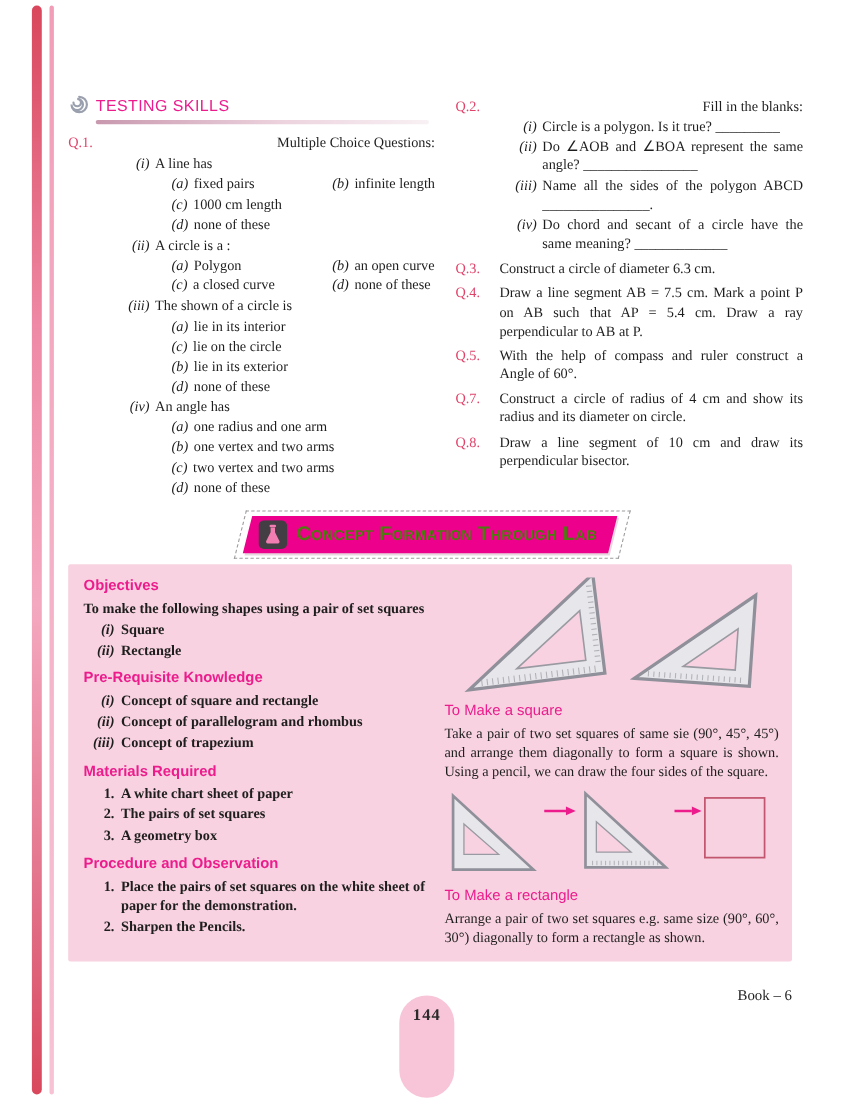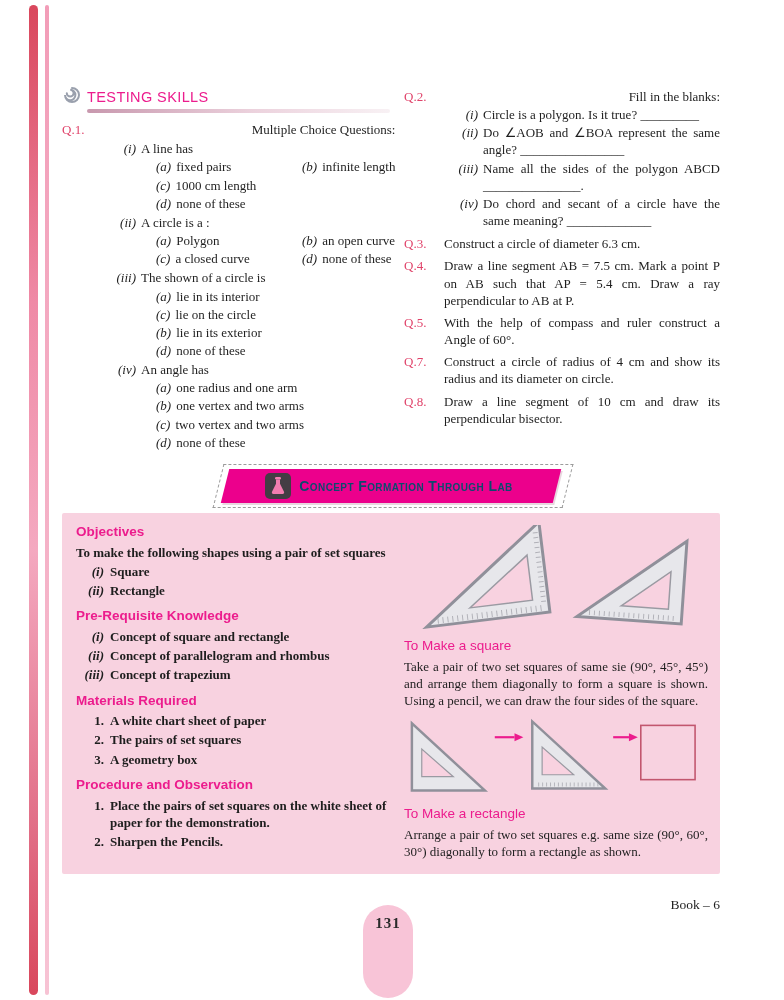--- a/index.html
+++ b/index.html
@@ -4,21 +4,21 @@
 <style>
   html,body{margin:0;padding:0;background:#fff;}
   .page{position:relative;width:784px;height:1000px;background:#fff;overflow:hidden;
         font-family:"Liberation Serif",serif;font-size:13px;line-height:1.32;color:#1e1e1e;}
   
   .spine-a{position:absolute;left:29px;top:5px;bottom:5px;width:9px;border-radius:5px;
            background:linear-gradient(180deg,#d9475c 0%,#ef8aa6 30%,#f4a9c0 55%,#e06a82 85%,#d9475c 100%);}
   .spine-b{position:absolute;left:45px;top:5px;bottom:5px;width:4px;border-radius:2px;
            background:linear-gradient(180deg,#f29db8,#f7c3d4);}
   .content{position:absolute;left:62px;top:88px;width:658px;}
-  .top-cols{display:flex;gap:14px;}
+  .top-cols{display:flex;gap:24px;}
   .col-left{width:328px;flex:none;}
   .col-right{width:316px;flex:none;}
   
   .ts-header{display:flex;align-items:flex-start;gap:5px;margin-bottom:8px;}
   .ts-icon{flex:none;margin-top:-3px;}
   .ts-titlewrap{flex:1;}
   .ts-title{font-family:"Liberation Sans",sans-serif;color:#ec1c8d;font-size:14.5px;letter-spacing:.4px;}
   .ts-underline{height:4px;margin-top:2px;border-radius:2px;
                 background:linear-gradient(90deg,#c898ae,#ecd2dd 55%,#f8f1f4);}
   
@@ -38,22 +38,22 @@
   .sub{display:flex;margin:1px 0 1px 4px;}
   .sub-num{flex:none;width:30px;text-align:right;padding-right:5px;font-style:italic;}
   .sub-tx{flex:1;text-align:justify;}
   
   .banner-row{display:flex;justify-content:center;margin:13px 0 10px;}
   .banner{position:relative;width:332px;height:34px;}
   .bdash{position:absolute;left:-7px;right:-11px;top:-5px;bottom:-5px;border:1.3px dashed #9c9c9c;transform:skewX(-14deg);}
   .bfill{position:absolute;left:0;right:0;top:0;bottom:0;background:#ec008c;transform:skewX(-14deg);
          box-shadow:2px 2px 0 rgba(120,40,80,.18);}
   .binner{position:relative;z-index:2;height:100%;display:flex;align-items:center;justify-content:center;gap:8px;}
-  .btitle{color:#0c4a6e;font-family:"Liberation Sans",sans-serif;font-weight:bold;font-variant:small-caps;
-          font-size:14px;letter-spacing:.4px;}
+  .btitle{color:#4d7c0f;font-family:"Liberation Sans",sans-serif;font-weight:bold;font-variant:small-caps;
+          font-size:18px;letter-spacing:.4px;}
   .bicon{width:26px;height:26px;flex:none;margin-left:-4px;display:inline-block;}
   
   .lab{background:#f8d2e0;padding:10px 12px 12px 14px;display:flex;gap:16px;border-radius:2px;}
   .lab-l{width:312px;flex:none;font-weight:bold;}
   .lab-r{flex:1;min-width:0;}
   .heading{font-family:"Liberation Sans",sans-serif;color:#ec1c8d;font-size:13.5px;margin:8px 0 3px;}
   .heading.first{margin-top:0;}
   .bodytx{text-align:justify;margin:2px 0;}
   .li{display:flex;margin:2px 0;}
   .li-num{flex:none;width:28px;text-align:right;padding-right:6px;}
@@ -329,15 +329,15 @@
         </div>
 
         <div class="heading">To Make a rectangle</div>
         <div class="bodytx">Arrange a pair of two set squares e.g. same size (90°, 60°, 30°) diagonally to form a rectangle as shown.</div>
       </div>
     </div>
   </div>
 
   <div class="book-label">Book – 6</div>
   <div class="page-ribbon">
-    <span class="page-num">131</span>
+    <span class="page-num">144</span>
   </div>
 </div>
 
 </body></html>

